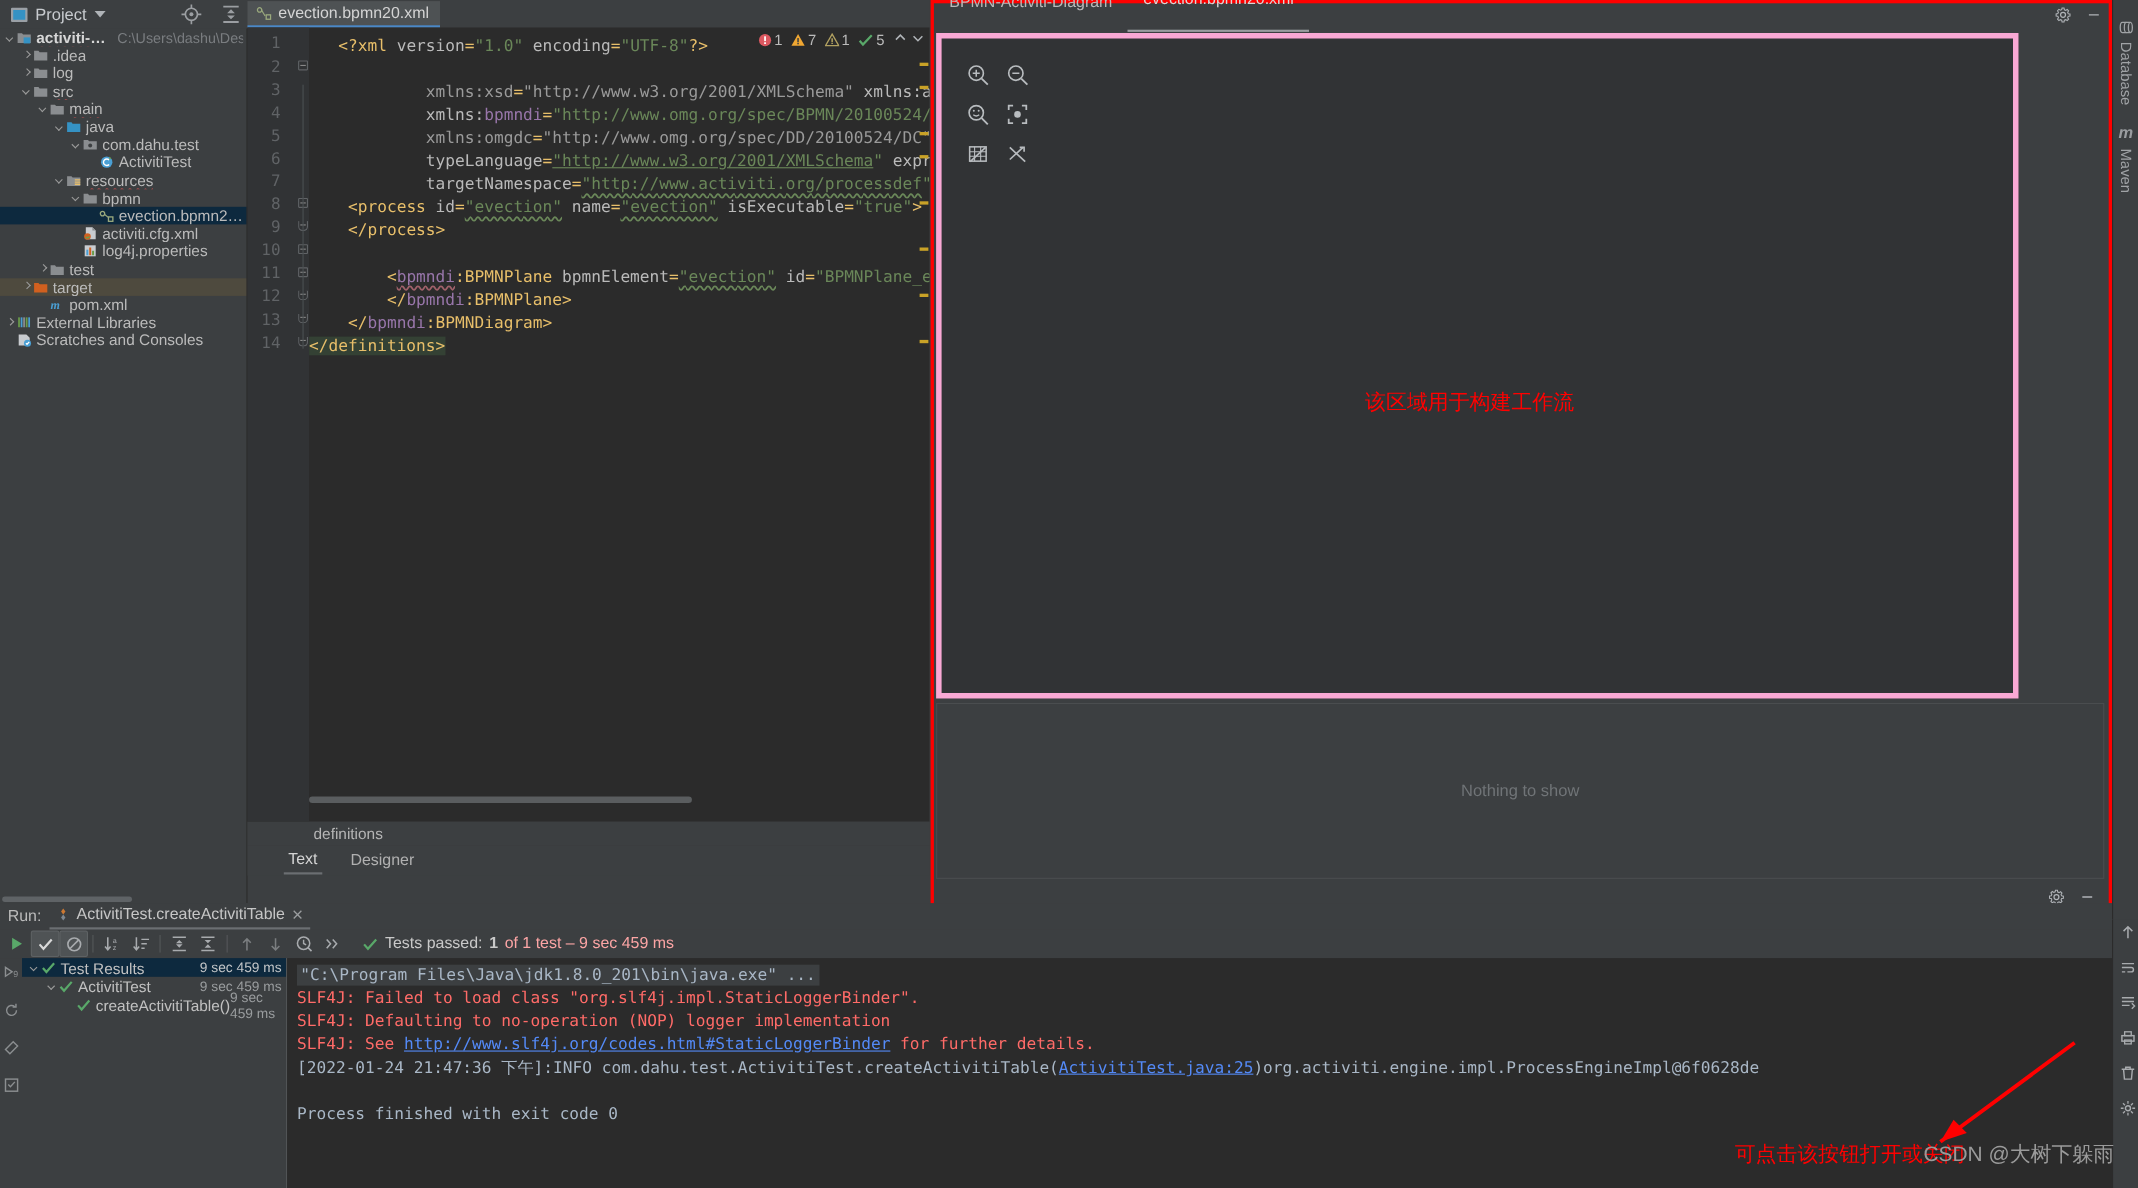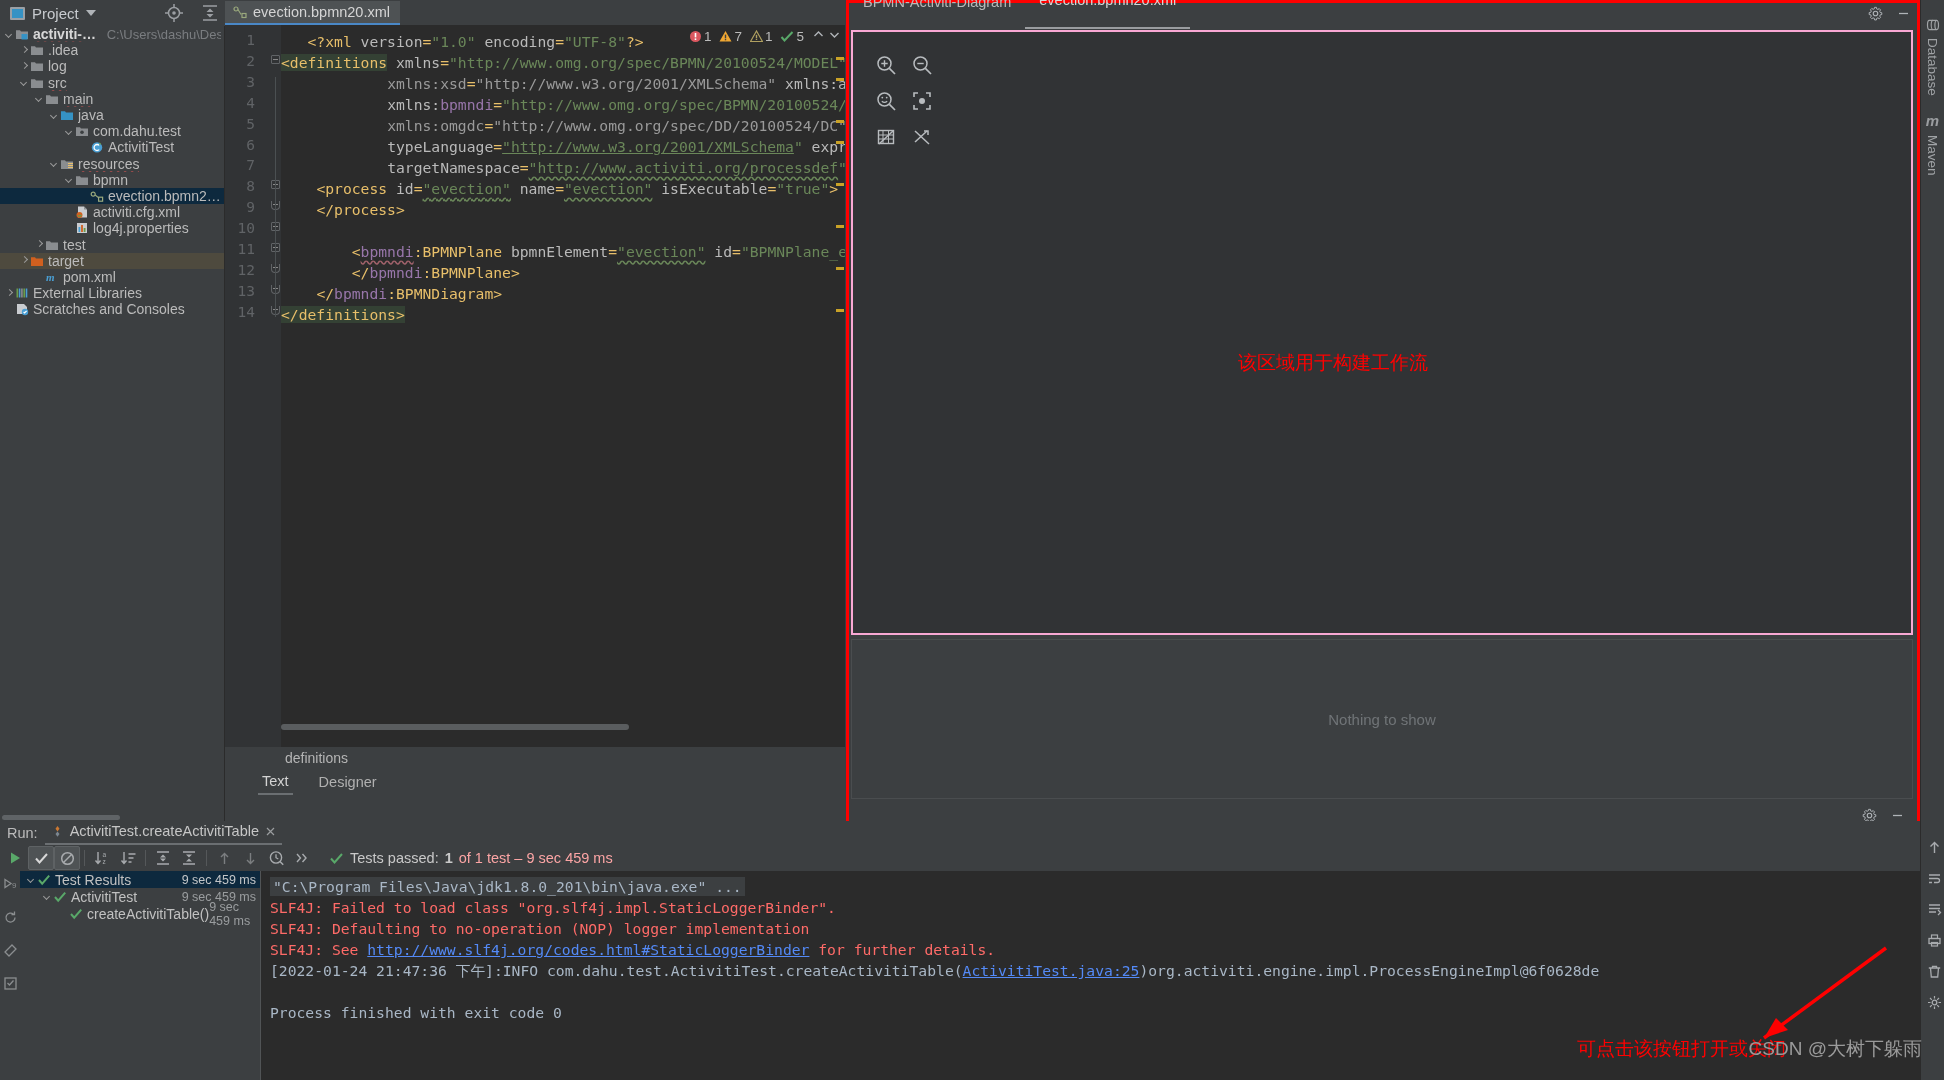--- a/index.html
+++ b/index.html
@@ -172,22 +172,22 @@
     position: absolute; left: 0; top: 0; width: 100%; height: 26px;
     display: flex; align-items: flex-end; gap: 0;
   }
   .bptab { font-size: 14.5px; color: #b9b9b9; padding: 3px 14px 19px; }
   .bptab.active { color: #d6d6d6; border-bottom: 2px solid #9a9da0; }
   #bpmn-win-icons {
     position: absolute; right: 6px; top: 3px; display: flex; gap: 13px;
     align-items: center;
   }
   #bpmn-canvas {
-    position: absolute; left: 2px; top: 27px; width: 1062px; height: 605px;
-    background: #313335; border: 2px solid #f9a8d4; padding-left: 28px;
+    position: absolute; left: 2px; top: 27px; width: 984px; height: 605px;
+    background: #313335; border: 5px solid #f9a8d4; padding-left: 28px;
   }
   #bpmn-toolbar {
     position: absolute; left: 18px; top: 18px; display: grid;
     grid-template-columns: 32px 32px; gap: 6px 4px;
   }
   .btool { width: 30px; height: 30px; display: flex; align-items: center;
     justify-content: center; }
   #canvas-note {
     position: absolute; left: 385px; top: 318px;
     color: #ff0000; font-size: 19px; white-space: nowrap;
@@ -519,21 +519,20 @@
       <div class="lnum" style="top: 236.9px;">12</div>
       <div class="foldmark end" style="top: 238.9px;"></div>
       <div class="lnum" style="top: 257.8px;">13</div>
       <div class="foldmark end" style="top: 259.8px;"></div>
       <div class="lnum" style="top: 278.7px;">14</div>
       <div class="foldmark end" style="top: 280.7px;"></div>
     </div>
   <div id="foldline"></div>
   <div id="codearea">
     <div class="cl" style="top:7px">   <span class="pi">&lt;?</span><span class="tagname">xml</span> <span class="attr">version</span><span class="tag">=</span><span class="str">"1.0"</span> <span class="attr">encoding</span><span class="tag">=</span><span class="str">"UTF-8"</span><span class="pi">?&gt;</span></div>
-    <div class="cl" style="top:28px"><span class="selhl"><span class="tag">&lt;</span><span class="tagname">definitions</span></span> <span class="attr">xmlns</span><span class="tag">=</span><span class="str">"http://www.omg.org/spec/BPMN/20100524/MODEL"</span> </div>
     <div class="cl" style="top:49px">            <span class="attr" style="color:#9a9a9a">xmlns:xsd</span><span class="tag">=</span><span class="str" style="color:#9a9a9a">"http://www.w3.org/2001/XMLSchema"</span> <span class="attr">xmlns:activiti</span></div>
     <div class="cl" style="top:70px">            <span class="attr">xmlns:</span><span class="ns">bpmndi</span><span class="tag">=</span><span class="str">"http://www.omg.org/spec/BPMN/20100524/DI"</span></div>
     <div class="cl" style="top:91px">            <span class="attr" style="color:#9a9a9a">xmlns:omgdc</span><span class="tag">=</span><span class="str" style="color:#9a9a9a">"http://www.omg.org/spec/DD/20100524/DC"</span> </div>
     <div class="cl" style="top:112px">            <span class="attr">typeLanguage</span><span class="tag">=</span><span class="str ulink">"http://www.w3.org/2001/XMLSchema</span><span class="str">"</span> <span class="attr">expressionLanguag</span></div>
     <div class="cl" style="top:133px">            <span class="attr">targetNamespace</span><span class="tag">=</span><span class="str wavyg">"http://www.activiti.org/processdef</span><span class="str">"&gt;</span></div>
     <div class="cl" style="top:154px">    <span class="tag">&lt;</span><span class="tagname">process</span> <span class="attr">id</span><span class="tag">=</span><span class="str wavyg">"evection"</span> <span class="attr">name</span><span class="tag">=</span><span class="str wavyg">"evection"</span> <span class="attr">isExecutable</span><span class="tag">=</span><span class="str">"true"</span><span class="tag">&gt;</span></div>
     <div class="cl" style="top:175px">    <span class="tag">&lt;/</span><span class="tagname">process</span><span class="tag">&gt;</span></div>
     <div class="cl" style="top:217px">        <span class="tag">&lt;</span><span class="ns wavyr">bpmndi</span><span class="tagname">:BPMNPlane</span> <span class="attr">bpmnElement</span><span class="tag">=</span><span class="str wavyg">"evection"</span> <span class="attr">id</span><span class="tag">=</span><span class="str">"BPMNPlane_evection"</span></div>
     <div class="cl" style="top:238px">        <span class="tag">&lt;/</span><span class="ns">bpmndi</span><span class="tagname">:BPMNPlane</span><span class="tag">&gt;</span></div>
     <div class="cl" style="top:259px">    <span class="tag">&lt;/</span><span class="ns">bpmndi</span><span class="tagname">:BPMNDiagram</span><span class="tag">&gt;</span></div>

